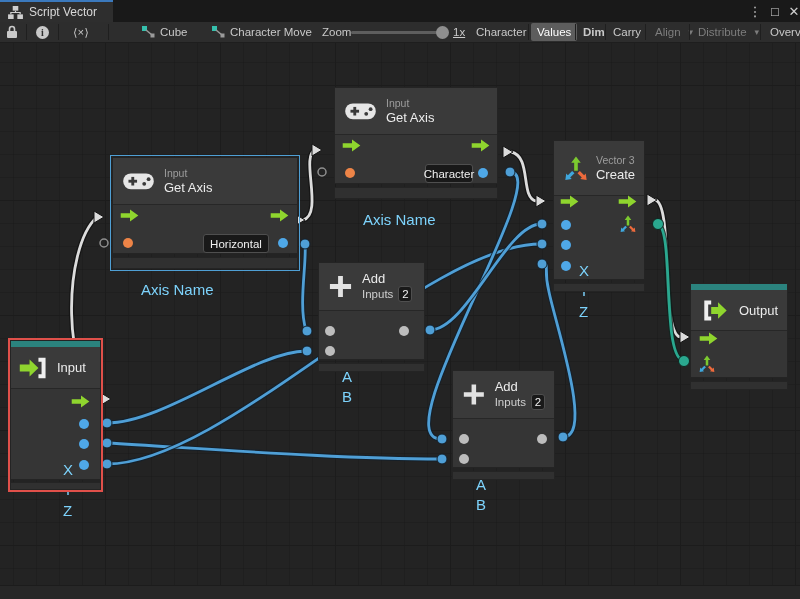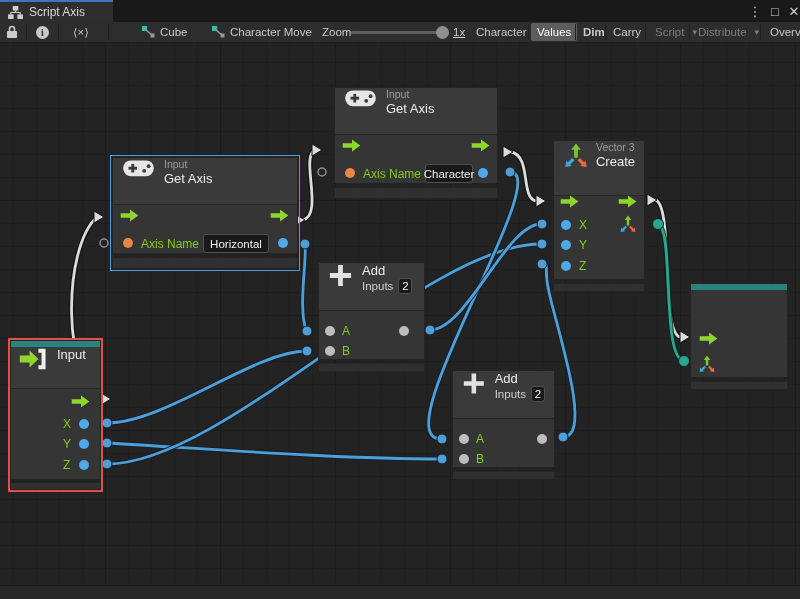--- a/index.html
+++ b/index.html
@@ -42,29 +42,29 @@
   .wt{fill:none;stroke:#2aa88f;stroke-width:2.8;}
   .ts{fill:none;stroke:#102520;stroke-width:5;opacity:0.85;}
   .tri{fill:#dcdcdc;stroke:#141414;stroke-width:1;}
   .bdot{fill:#4f9fd6;stroke:#13202b;stroke-width:1;}
   .tdot{fill:#2aa88f;stroke:#102520;stroke-width:1;}
   .hollow{fill:none;stroke:#8f8f8f;stroke-width:1.5;}
   
   .vwrap{position:absolute;z-index:3;}
   .vmain{position:absolute;left:0;top:0;right:0;background:#353535;border:1px solid #242424;box-sizing:border-box;}
   .vfoot{position:absolute;left:0;right:0;background:#303030;border:1px solid #242424;box-sizing:border-box;}
-  .nhead{position:absolute;left:0;top:0;right:0;display:flex;gap:9px;padding:0 9px;
+  .nhead{position:absolute;left:0;top:0;right:0;display:flex;align-items:center;gap:9px;padding:0 9px;
          background:#3a3a3a;border-bottom:1px solid #272727;box-sizing:border-box;}
   .kicker{font-size:10.5px;color:#9d9d9d;line-height:13px;}
   .ntitle{font-size:13px;color:#ececec;line-height:15px;}
   .pdot{position:absolute;width:10px;height:10px;border-radius:50%;}
   .blue{background:#4fa8e8;}
   .orange{background:#ed8447;}
   .gray{background:#bdbdbd;}
-  .plabel{position:absolute;font-size:12px;color:#84cc16;}
+  .plabel{position:absolute;font-size:15px;color:#7dd3fc;margin-top:44px;}
   .field{position:absolute;background:#191919;border:1px solid #4f4f4f;border-radius:3px;color:#f0f0f0;
          font-size:11.5px;display:flex;align-items:center;justify-content:center;box-sizing:border-box;}
   .tealbar{position:absolute;left:0;top:0;right:0;height:6px;background:#2b837e;}
   .sel-outline{position:absolute;pointer-events:none;}
   .flowarr{position:absolute;width:20px;height:13px;}
   .inputsrow{display:flex;align-items:center;gap:5px;font-size:11.5px;color:#cfcfcf;}
 </style>
 </head>
 <body>
 
@@ -329,20 +329,26 @@
       <span class="plabel" style="left:25px;top:97px;">Y</span>
       <span class="pdot blue" style="left:7px;top:120px;"></span>
       <span class="plabel" style="left:25px;top:118px;">Z</span>
     </div>
     <div class="vfoot" style="top:143px;height:9px;"></div>
   </div>
 
   <div class="vwrap" style="left:690px;top:283px;width:98px;height:107px;">
     <div class="vmain" style="height:95px;">
       <div class="tealbar"></div>
+      <div class="nhead" style="top:6px;height:41px;gap:8px;">
+        <svg width="34" height="25">
+            <use href="#outputIcon"></use>
+          </svg>
+        <div class="ntitle">Output</div>
+      </div>
       <svg class="flowarr" style="left:8px;top:48px;">
           <use href="#flowArrow"></use>
         </svg>
       <svg style="position:absolute;left:7px;top:71px;" width="18" height="18">
           <use href="#v3Icon"></use>
         </svg>
     </div>
     <div class="vfoot" style="top:98px;height:9px;"></div>
   </div>
 
@@ -367,21 +373,21 @@
     </div>
     <div class="vfoot" style="left:2px;top:144px;right:2px;height:8px;"></div>
     <div class="sel-outline" style="inset:0;border:2px solid #e0504a;"></div>
   </div>
 
   <div id="tabbar">
     <div id="tab">
       <svg width="15" height="13">
           <use href="#graphIcon"></use>
         </svg>
-      <span class="tlabel">Script Axis</span>
+      <span class="tlabel">Script Vector</span>
     </div>
     <span class="winctl" style="left:745px;">⋮</span>
     <span class="winctl" style="left:765px;">□</span>
     <span class="winctl" style="left:784px;">✕</span>
   </div>
 
   <div id="toolbar">
     <div class="tbitem" style="left:6px;">
       <svg width="12" height="14">
           <use href="#lockIcon"></use>
@@ -417,21 +423,21 @@
 
     <div class="tbitem tbbtn" style="left:470px;">Character</div>
     <div class="tbsep" style="left:528px;"></div>
     <div class="tbitem tbbtn tb-on" style="left:531px;">Values</div>
     <div class="tbsep" style="left:575px;"></div>
     <div class="tbitem tbbtn" style="left:577px;font-weight:bold;">Dim</div>
     <div class="tbsep" style="left:605px;"></div>
     <div class="tbitem tbbtn" style="left:607px;">Carry</div>
     <div class="tbsep" style="left:645px;"></div>
     <div class="tbitem tbbtn tb-dis" style="left:649px;">
-      <span>Script</span>
+      <span>Align</span>
       <span class="caret">▾</span>
     </div>
     <div class="tbsep" style="left:689px;"></div>
     <div class="tbitem tbbtn tb-dis" style="left:692px;align-items:center;">
       <span>Distribute</span>
       <span class="caret">▾</span>
     </div>
     <div class="tbsep" style="left:760px;"></div>
     <div class="tbitem tbbtn" style="left:764px;">Overv</div>
   </div>

